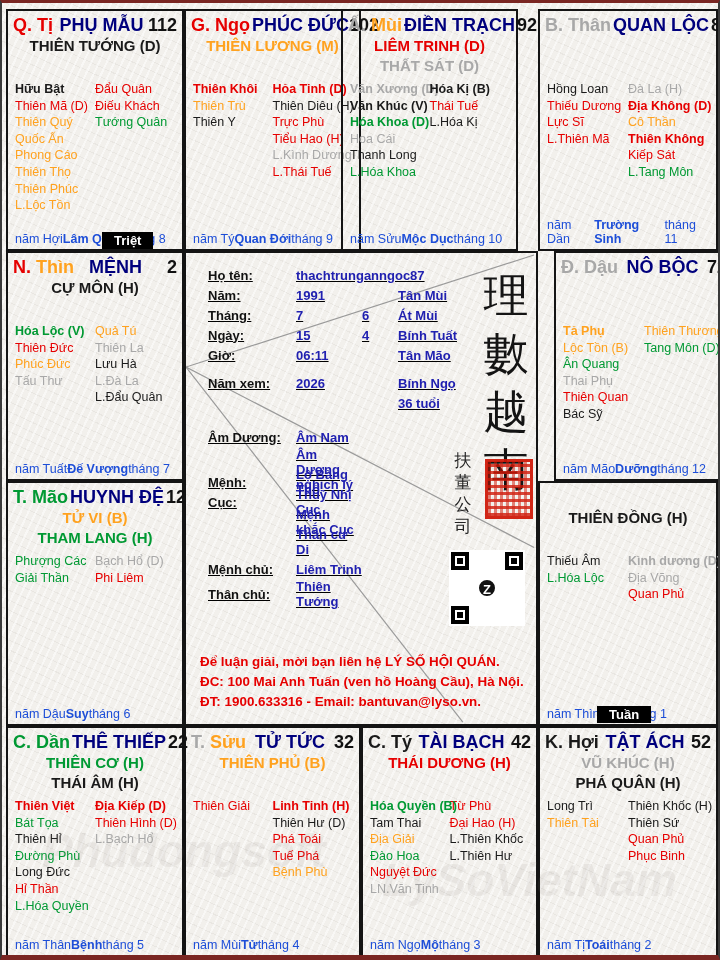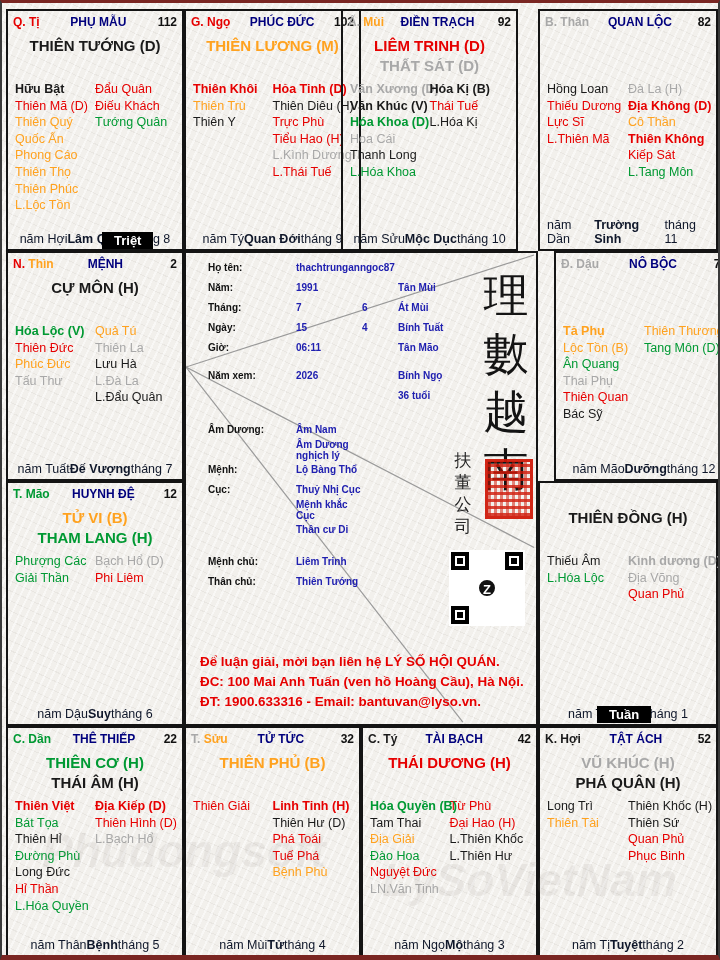--- a/index.html
+++ b/index.html
@@ -12,41 +12,41 @@
     border-left:2px solid #3a3a3a; border-right:2px solid #3a3a3a;
   }
   #chart::before{ 
     content:""; position:absolute; inset:0;
     background:
       repeating-linear-gradient(115deg, rgba(255,255,255,.5) 0 2px, rgba(0,0,0,0) 2px 7px),
       repeating-linear-gradient(25deg, rgba(190,185,178,.18) 0 1px, rgba(0,0,0,0) 1px 9px);
     pointer-events:none;
   }
   .cell { position:absolute; border:2px solid #141414; background:transparent; }
-  .cell-header { display:flex; align-items:center; padding:4px 5px 0 5px; font-size:12px; font-weight:bold; white-space:nowrap; }
+  .cell-header { display:flex; align-items:center; padding:4px 5px 0 5px; font-size:18px; font-weight:bold; white-space:nowrap; }
   .branch { margin-right:2px; }
   .palace-name { flex:1; text-align:center; color:#00007d; letter-spacing:0; }
   .palace-extra { color:#8b0012; margin-right:2px; }
   .cell-num { text-align:right; color:#111; min-width:22px; }
   .main-stars { position:absolute; top:25px; left:0; right:0; text-align:center; font-weight:bold; font-size:15px; line-height:20px; }
   .star-col { position:absolute; top:70px; font-size:12.5px; line-height:16.6px; white-space:nowrap; }
   .col-left { left:7px; }
   .col-right { left:50%; }
-  .cell-footer { position:absolute; bottom:3px; left:7px; right:7px; display:flex; justify-content:center; font-size:12.5px; color:#0f172a; }
+  .cell-footer { position:absolute; bottom:3px; left:7px; right:7px; display:flex; justify-content:flex-start; font-size:12.5px; color:#1d4ed8; }
   .stage { font-weight:bold; }
   .b { font-weight:bold; }
   .c-red{color:#e60000}.c-orange{color:#ffa21f}.c-green{color:#009933}
   .c-gray{color:#a8a8a8}.c-black{color:#1a1a1a}.c-blue{color:#2020b0}
   .badge {
     position:absolute; background:#000; color:#fff; font-weight:bold; font-size:13px;
     padding:1px 12px; z-index:5; text-align:center;
   }
   #center-box { position:absolute; left:182px; top:248px; width:354px; height:475px; border:2px solid #141414; }
   #aspect-lines { position:absolute; inset:0; width:100%; height:100%; }
-  #info-rows { position:absolute; left:22px; top:4px; right:10px; font-size:10px; }
+  #info-rows { position:absolute; left:22px; top:12px; right:10px; font-size:13px;text-decoration:underline; }
   .info-row { display:grid; grid-template-columns:88px 66px 36px 1fr; height:20px; align-items:center; }
   .info-label { font-weight:bold; color:#111; }
   .info-val { font-weight:bold; color:#2020b0; }
   .gap8{height:8px}.gap14{height:14px}.gap12{height:12px}
   #contact { position:absolute; left:14px; top:399px; color:#e60000; font-weight:bold; font-size:13.4px; line-height:20px; white-space:nowrap; }
   #calligraphy { position:absolute; right:4px; top:14px; width:52px; text-align:center;
     font-family:"DejaVu Serif","Liberation Serif",serif; font-size:45px; line-height:58px; color:#141414; }
   #co-name { position:absolute; right:62px; top:196px; width:22px; text-align:center;
     font-family:"DejaVu Serif","Liberation Serif",serif; font-size:17px; line-height:22px; color:#222; }
   #seal { position:absolute; right:3px; top:206px; width:48px; height:60px;
@@ -379,21 +379,21 @@
           <div class="c-orange">Thiên Tài</div>
         </div>
         <div class="star-col col-right">
           <div class="c-black">Thiên Khốc (H)</div>
           <div class="c-black">Thiên Sứ</div>
           <div class="c-red">Quan Phủ</div>
           <div class="c-red">Phục Binh</div>
         </div>
         <div class="cell-footer">
           <span>năm Tị</span>
-          <span class="stage">Tuyệt</span>
+          <span class="stage">Toái</span>
           <span>tháng 2</span>
         </div>
       </div>
     </div>
 
   <div id="center-box">
     <svg id="aspect-lines" viewBox="0 0 354 475" preserveAspectRatio="none">
       <line x1="0" y1="115" x2="352" y2="2" stroke="#9a9a9a" stroke-width="1.2"></line>
       <line x1="0" y1="115" x2="352" y2="297" stroke="#9a9a9a" stroke-width="1.2"></line>
       <line x1="0" y1="115" x2="280" y2="473" stroke="#9a9a9a" stroke-width="1.2"></line>

